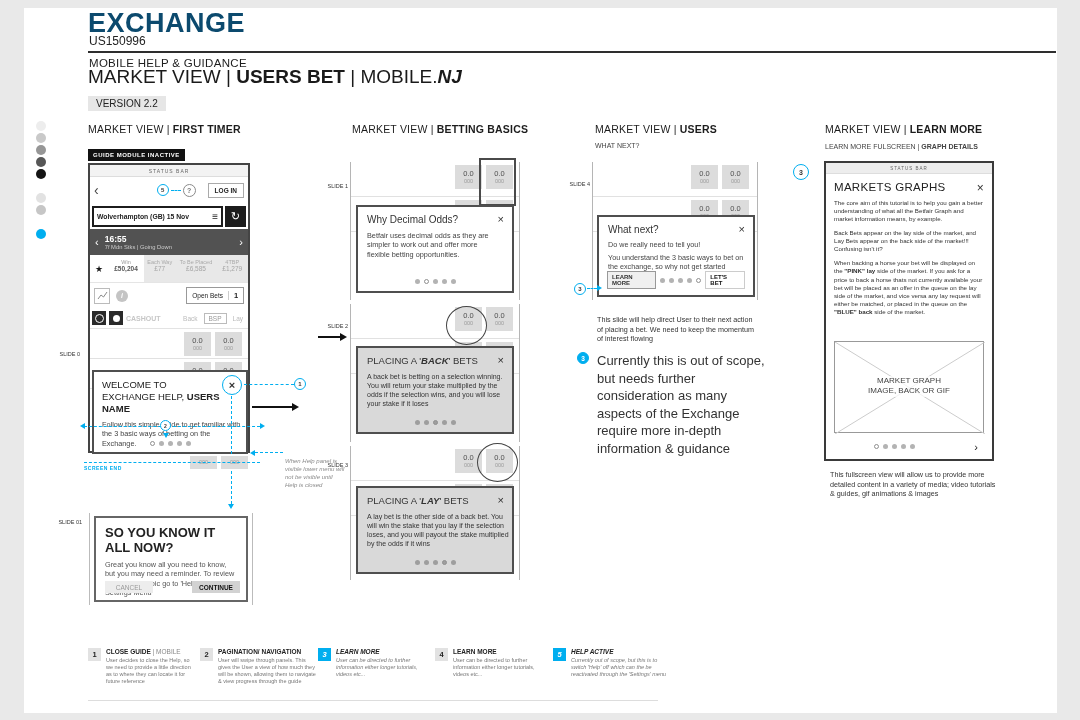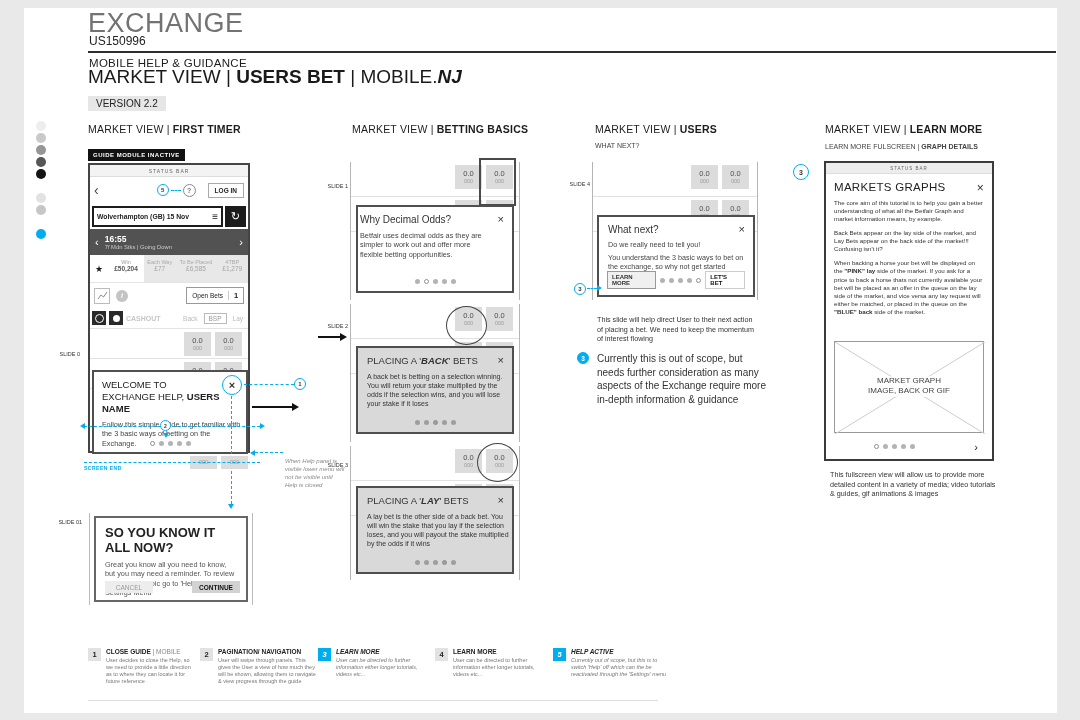--- a/index.html
+++ b/index.html
@@ -40,21 +40,21 @@
   .pal-dot{width:10px;height:10px;border-radius:50%;display:block;margin-bottom:2px}
   .pal-gap{display:block;height:12px}
   .phrow{display:flex;align-items:center;box-sizing:border-box}
 </style>
 </head>
 <body>
 
 <div id="canvas">
   <div class="page"></div>
 
-  <div class="abs nw" style="left:88px;top:8px;font-size:27px;font-weight:400;letter-spacing:.5px;color:#737373">EXCHANGE</div>
+  <div class="abs nw" style="left:88px;top:8px;font-size:27px;font-weight:700;letter-spacing:.5px;color:#0c4a6e">EXCHANGE</div>
   <div class="abs nw" style="left:89px;top:34px;font-size:12px;color:#222">US150996</div>
   <div class="abs" style="left:88px;top:51px;width:968px;height:2px;background:#2e2e2e"></div>
   <div class="abs nw" style="left:89px;top:57px;font-size:11.5px;letter-spacing:.3px;color:#1d1d1d">MOBILE HELP &amp; GUIDANCE</div>
   <div class="abs nw" style="left:88px;top:66px;font-size:19px;color:#1a1a1a">
     <span>MARKET VIEW | </span><b>USERS BET</b><span> | MOBILE.</span><b><i>NJ</i></b>
   </div>
   <div class="abs nw" style="left:88px;top:96px;font-size:10px;background:#e6e6e6;padding:2px 8px;color:#222">VERSION 2.2</div>
 
   <div class="abs" style="left:36px;top:121px">
       <span class="pal-dot" style="background: rgb(237, 237, 237);"></span>
@@ -257,21 +257,21 @@
             <span class="o-bot">000</span>
           </span>
           <span class="odds-cell">
             <span class="o-top">0.0</span>
             <span class="o-bot">000</span>
           </span>
         </span>
       </div>
   </div>
   <div class="abs" style="left:479px;top:158px;width:37px;height:48px;border:2px solid #4a4a4a"></div>
-  <div class="dlg" style="left:356px;top:205px;width:158px;height:88px;padding:7px 2px">
+  <div class="dlg" style="left:356px;top:205px;width:158px;height:88px;padding:7px 9px">
     <div style="font-size:10px;color:#333;font-weight:500">Why Decimal Odds?</div>
     <span class="x abs" style="right:8px;top:7px">×</span>
     <div style="font-size:7.3px;color:#444;margin-top:6px;line-height:1.3;width:132px">Betfair uses decimal odds as they are simpler to work out and offer more flexible betting opportunities.</div>
     <div class="dots" style="position:absolute;left:0;right:0;bottom:7px">
         <span class="dot"></span>
         <span class="dot open"></span>
         <span class="dot"></span>
         <span class="dot"></span>
         <span class="dot"></span>
       </div>
@@ -412,21 +412,21 @@
         </span>
       <span style="border:1px solid #ccc;background:#fff;font-size:6px;font-weight:700;padding:2px 4px;color:#111">LET'S BET</span>
     </div>
   </div>
   <div class="annc" style="left:574px;top:283px;width:12px;height:12px;font-size:6px">3</div>
   <div class="abs cdash" style="left:587px;top:288px;width:10px"></div>
   <span class="tri rc" style="left:597px;top:285px"></span>
 
   <div class="abs" style="left:597px;top:315px;width:162px;font-size:7.2px;color:#333;line-height:1.35">This slide will help direct User to their next action of placing a bet. We need to keep the momentum of interest flowing</div>
   <div class="annc fill" style="left:577px;top:352px;width:12px;height:12px;font-size:6.5px">3</div>
-  <div class="abs" style="left:597px;top:352px;width:170px;font-size:10px;color:#333;line-height:1.35">
+  <div class="abs" style="left:597px;top:352px;width:170px;font-size:13px;color:#333;line-height:1.35">
     <div>Currently this is out of scope, but needs further consideration as many aspects of the Exchange require more in-depth information &amp; guidance</div>
   </div>
 
   <div class="colhead" style="left:825px;top:123px">
     <span>MARKET VIEW | </span><b>LEARN MORE</b>
   </div>
   <div class="abs nw" style="left:825px;top:143px;font-size:7px;color:#444">
     <span>LEARN MORE FULSCREEN | </span><b>GRAPH DETAILS</b>
   </div>
   <div class="annc" style="left:793px;top:164px;width:16px;height:16px;font-size:7px">3</div>

